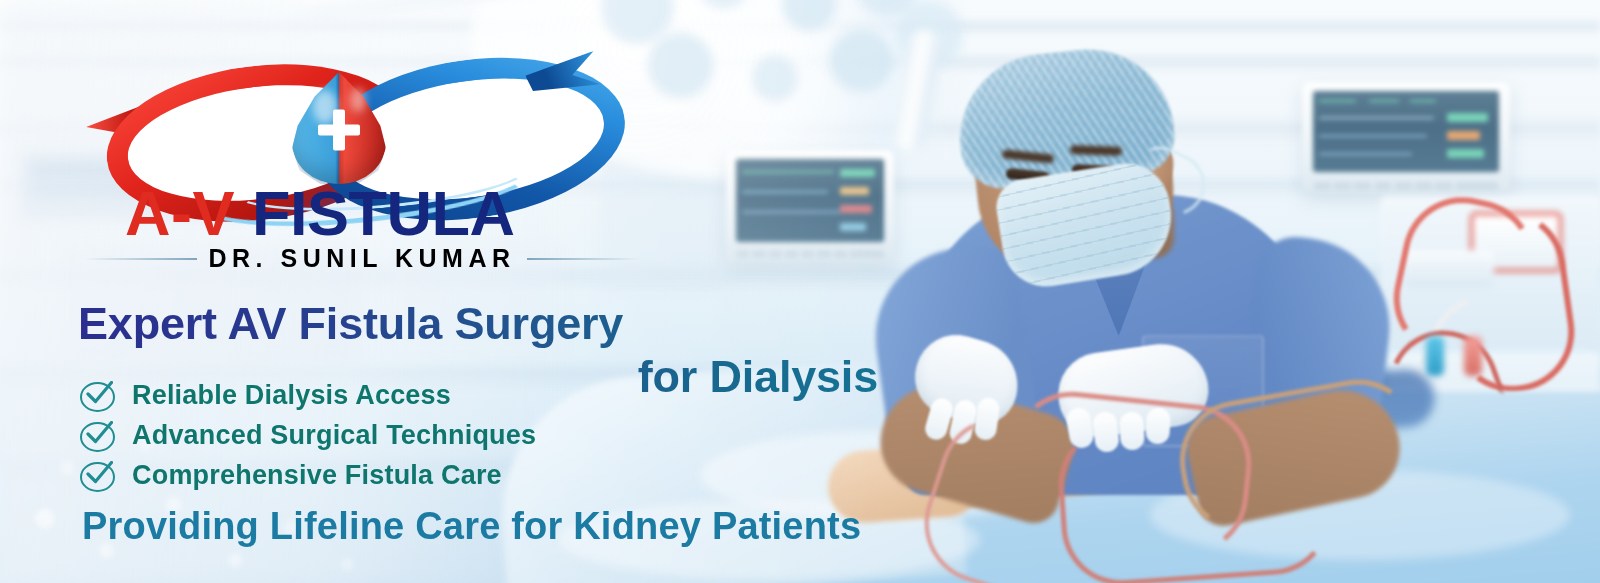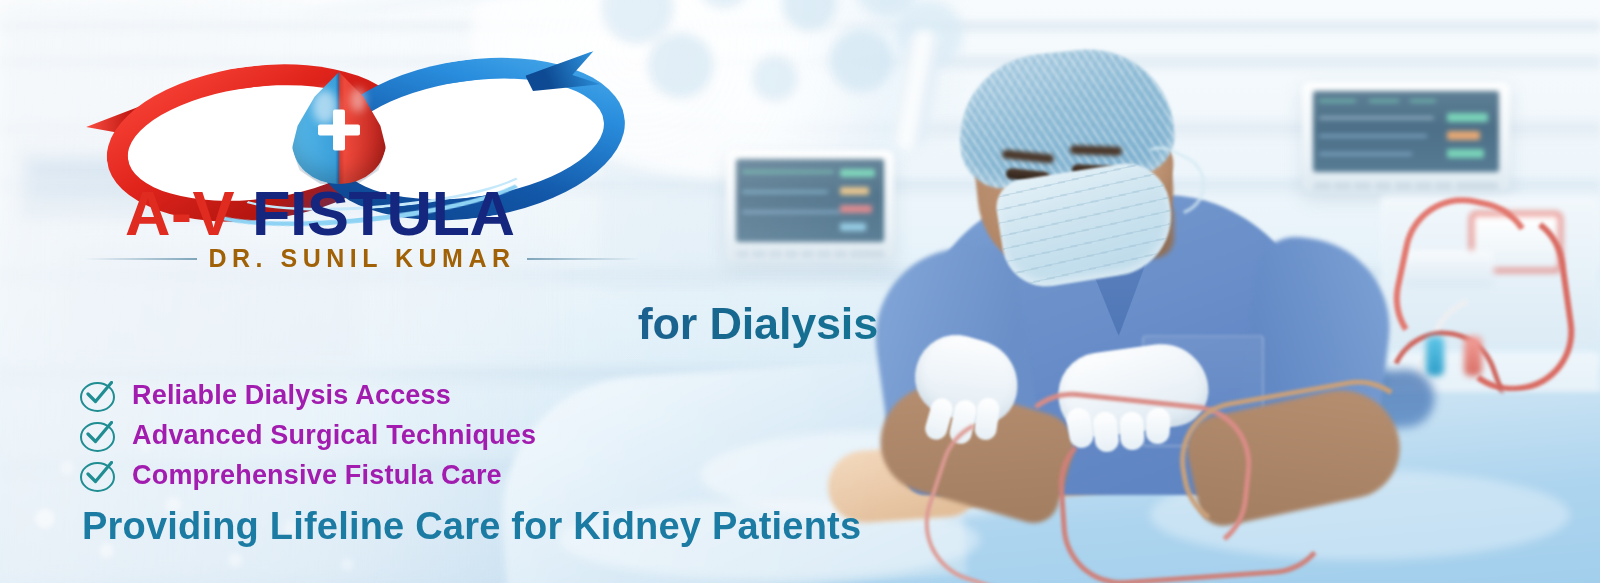--- a/index.html
+++ b/index.html
@@ -320,21 +320,21 @@
   }
   .wm-av{color:#e02b20;margin-left:43px;}
   .wm-fistula{color:#15267e;letter-spacing:-.5px;text-align:right;}
   .subline{
     position:absolute;left:6px;top:196px;width:556px;
     display:flex;align-items:center;gap:11px;
   }
   .subline .rule{flex:1;height:2px;background:linear-gradient(90deg,rgba(126,164,186,0),#7ea4ba);}
   .subline .rule.r2{background:linear-gradient(270deg,rgba(126,164,186,0),#7ea4ba);}
   .subline .txt{
-    font-size:25px;font-weight:bold;letter-spacing:5.5px;color:#a16207;white-space:nowrap;
+    font-size:25px;font-weight:bold;letter-spacing:5.5px;color:#000000;white-space:nowrap;
   }
 
   
   #headline{
     position:absolute;left:78px;top:268px;width:800px;
     font-size:45px;font-weight:bold;line-height:1.17;letter-spacing:-.2px;
     background:linear-gradient(95deg,#2b2f8f 0%,#28398f 22%,#21568f 56%,#17698f 82%,#157394 100%);
     -webkit-background-clip:text;background-clip:text;color:transparent;
     -webkit-text-fill-color:transparent;
     text-shadow:none;
@@ -346,21 +346,21 @@
   .feature + .feature{margin-top:0px;}
   .check-icon{position:relative;width:36px;height:30px;flex:0 0 36px;}
   .check-icon .ring{
     position:absolute;left:0;top:2px;width:31px;height:26px;
     border:2.2px solid #1f8d92;border-radius:50%;
   }
   .check-icon .tick{
     position:absolute;left:6px;top:1px;width:27px;height:25px;
   }
   .feat-label{
-    font-size:27px;font-weight:bold;color:#a21caf;letter-spacing:.2px;white-space:nowrap;
+    font-size:27px;font-weight:bold;color:#0f766e;letter-spacing:.2px;white-space:nowrap;
   }
 
   #tagline{
     position:absolute;left:82px;top:505px;width:960px;
     font-size:38px;font-weight:bold;color:#1b7ba3;letter-spacing:.2px;white-space:nowrap;
   }
 
   
   .text-veil{
     position:absolute;left:0;top:0;width:880px;height:583px;
@@ -524,20 +524,21 @@
     </div>
 
     <div class="subline">
       <span class="rule"></span>
       <span class="txt">DR. SUNIL KUMAR</span>
       <span class="rule r2"></span>
     </div>
   </div>
 
   <h1 id="headline">
+    <span>Expert AV Fistula Surgery</span>
     <span class="l2">for Dialysis</span>
   </h1>
 
   <div id="features">
 
     <div class="feature">
       <span class="check-icon">
         <span class="ring"></span>
         <svg class="tick" viewBox="0 0 27 25">
           <path d="M2 13 L9.5 20.5 L25.5 1.5" fill="none" stroke="#1f8d92" stroke-width="3.2" stroke-linecap="round" stroke-linejoin="round"></path>

